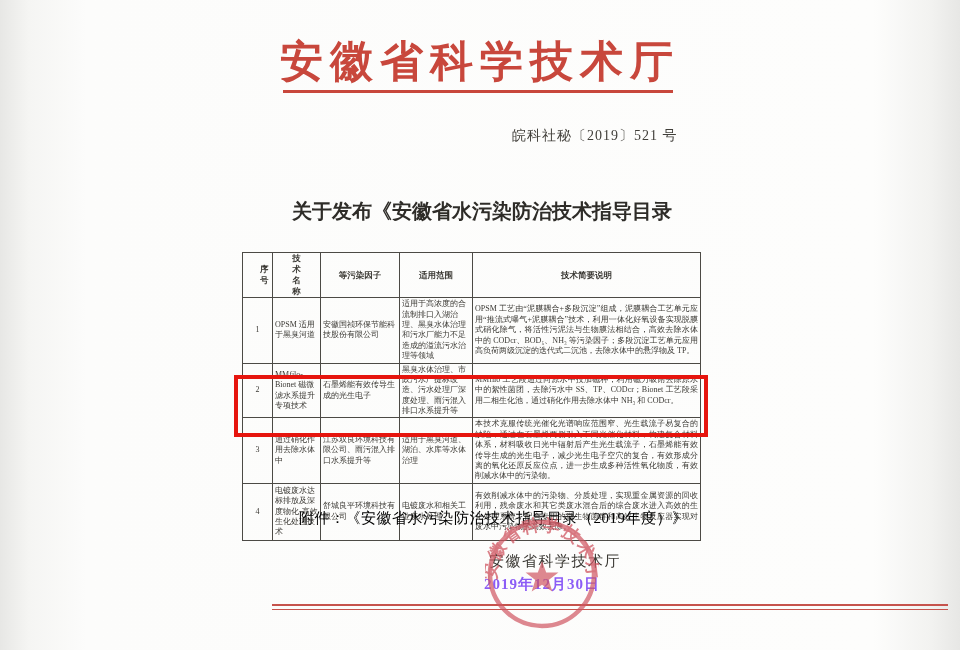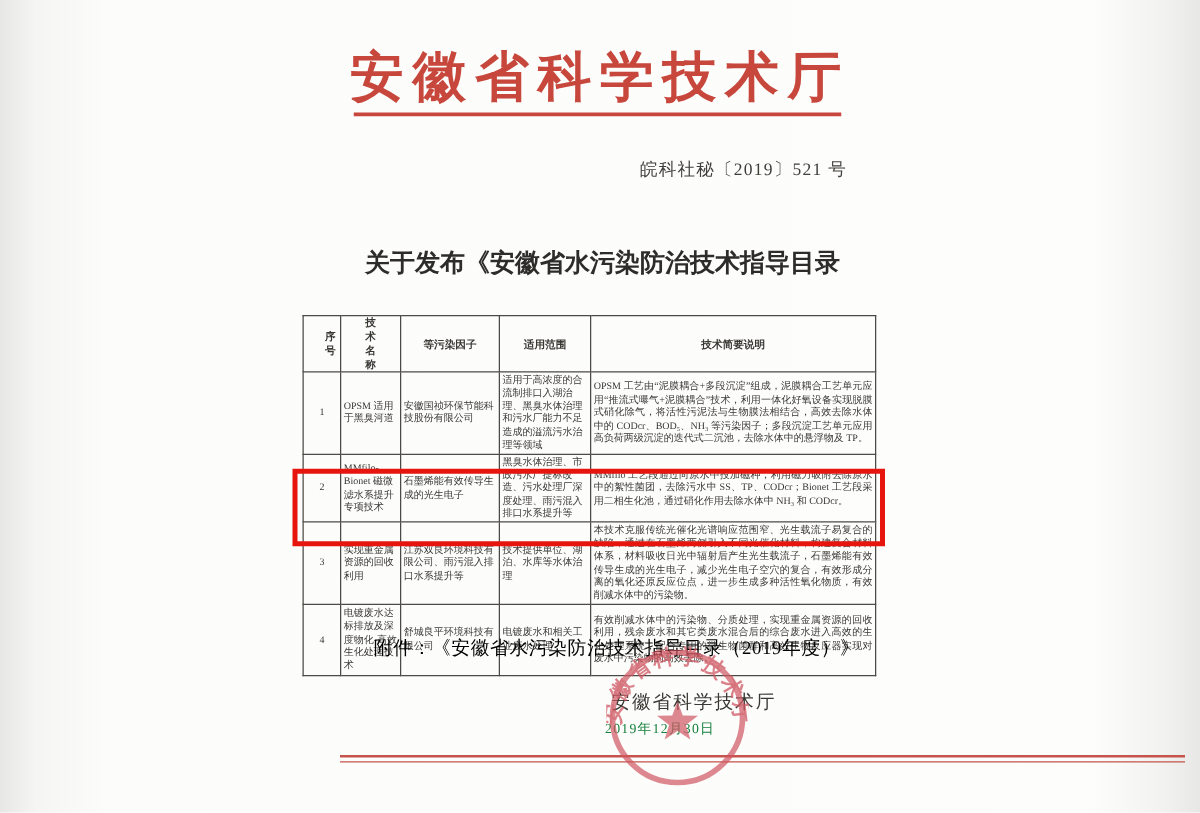--- a/index.html
+++ b/index.html
@@ -44,21 +44,21 @@
   .catalog td.col-summary { text-align:justify; vertical-align:middle; }
 
   .highlight-box {
     position:absolute; left:234px; top:375px; width:474px; height:62px;
     border:4px solid #e6150e; pointer-events:none;
   }
 
   .attachment-line { position:absolute; top:509px; left:299px; font-size:15px; color:#000000; letter-spacing:.5px;text-align:center; }
 
   .sig-agency { position:absolute; top:552px; left:489px; font-size:15px; letter-spacing:1.5px; color:#3a3833; }
-  .sig-date   { position:absolute; top:575px; left:484px; font-size:11px; letter-spacing:1px; color:#15803d; }
+  .sig-date   { position:absolute; top:575px; left:484px; font-size:15px; letter-spacing:1px; color:#8b5cf6;font-weight:bold; }
 
   .bottom-rule {
     position:absolute; top:604px; left:272px; width:676px; height:6px;
     border-top:2px solid #c6534c; border-bottom:1px solid #c6534c;
   }
 
   .seal { position:absolute; left:485px; top:517px; width:114px; height:114px; opacity:.82; pointer-events:none; }
   .seal text { font-family:"Liberation Serif","DejaVu Serif",serif; font-weight:bold; }
 </style>
 </head>
@@ -102,23 +102,23 @@
         </tr>
         <tr>
           <td class="col-no">2</td>
           <td class="col-name">MMfilo-Bionet 磁微滤水系提升专项技术</td>
           <td class="col-provider">石墨烯能有效传导生成的光生电子</td>
           <td class="col-scope">黑臭水体治理、市政污水厂提标改造、污水处理厂深度处理、雨污混入排口水系提升等</td>
           <td class="col-summary">MMfilo 工艺段通过向原水中投加磁种，利用磁力吸附去除原水中的絮性菌团，去除污水中 SS、TP、CODcr；Bionet 工艺段采用二相生化池，通过硝化作用去除水体中 NH₃ 和 CODcr。</td>
         </tr>
         <tr>
           <td class="col-no">3</td>
-          <td class="col-name">实现重金属资源的回收利用</td>
+          <td class="col-name">通过硝化作用去除水体中</td>
           <td class="col-provider">江苏双良环境科技有限公司、雨污混入排口水系提升等</td>
-          <td class="col-scope">技术提供单位、湖泊、水库等水体治理</td>
+          <td class="col-scope">适用于黑臭河道、湖泊、水库等水体治理</td>
           <td class="col-summary">本技术克服传统光催化光谱响应范围窄、光生载流子易复合的缺陷，通过在石墨烯两侧引入不同光催化材料，构建复合材料体系，材料吸收日光中辐射后产生光生载流子，石墨烯能有效传导生成的光生电子，减少光生电子空穴的复合，有效形成分离的氧化还原反应位点，进一步生成多种活性氧化物质，有效削减水体中的污染物。</td>
         </tr>
         <tr>
           <td class="col-no">4</td>
           <td class="col-name">电镀废水达标排放及深度物化-高效生化处理技术</td>
           <td class="col-provider">舒城良平环境科技有限公司</td>
           <td class="col-scope">电镀废水和相关工业废水处理</td>
           <td class="col-summary">有效削减水体中的污染物、分质处理，实现重金属资源的回收利用，残余废水和其它类废水混合后的综合废水进入高效的生化处理系统，配合专用的微生物菌群和高效生物反应器实现对废水中污染物的高效去除。</td>
         </tr>
       </tbody>

